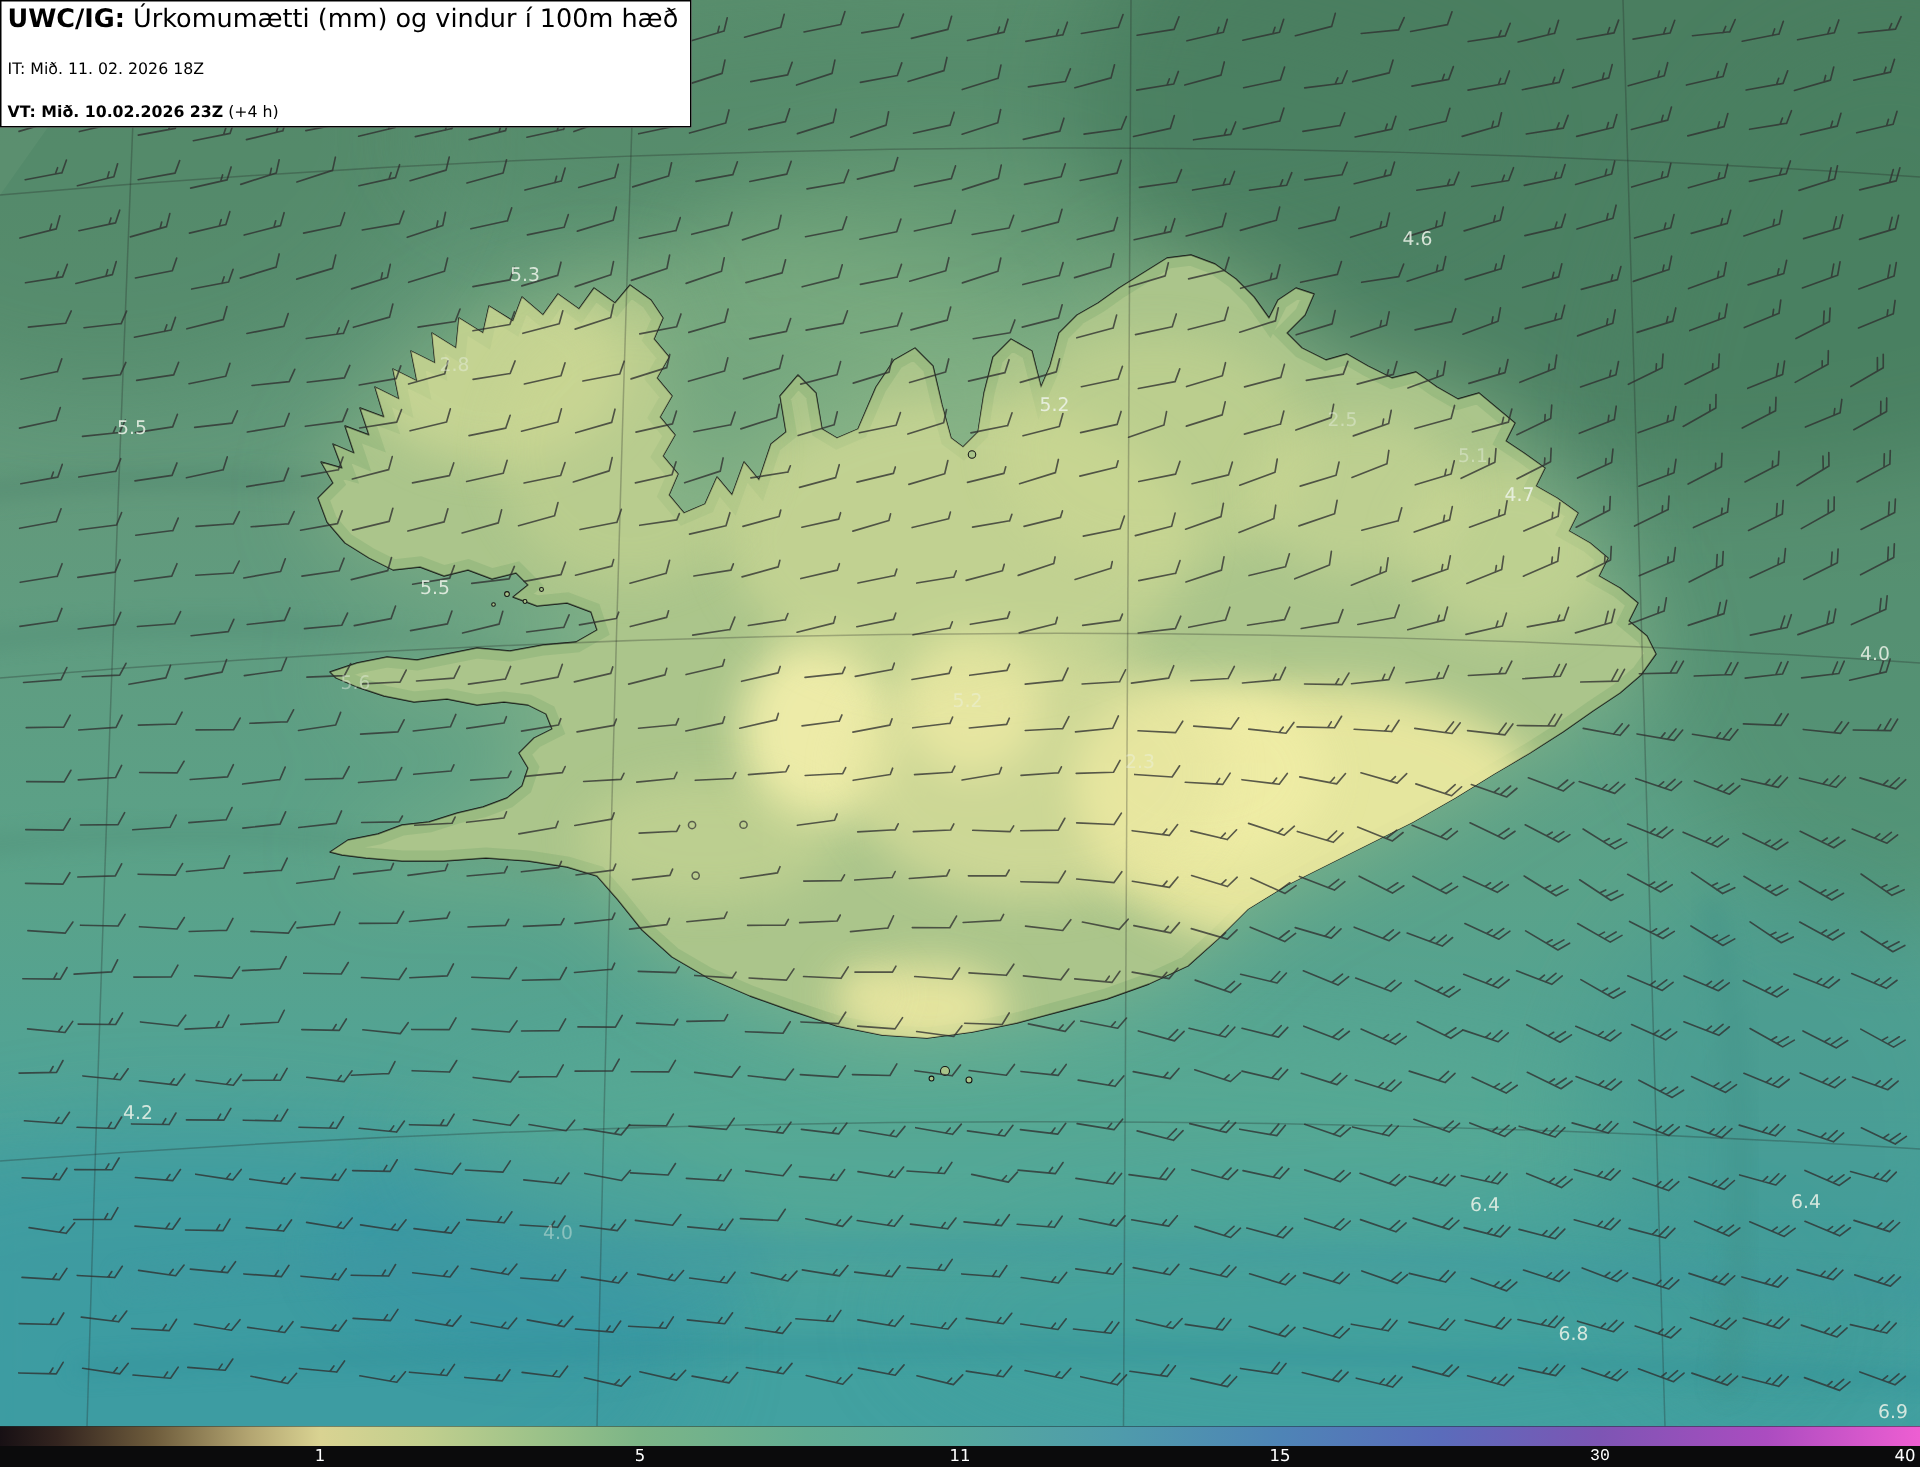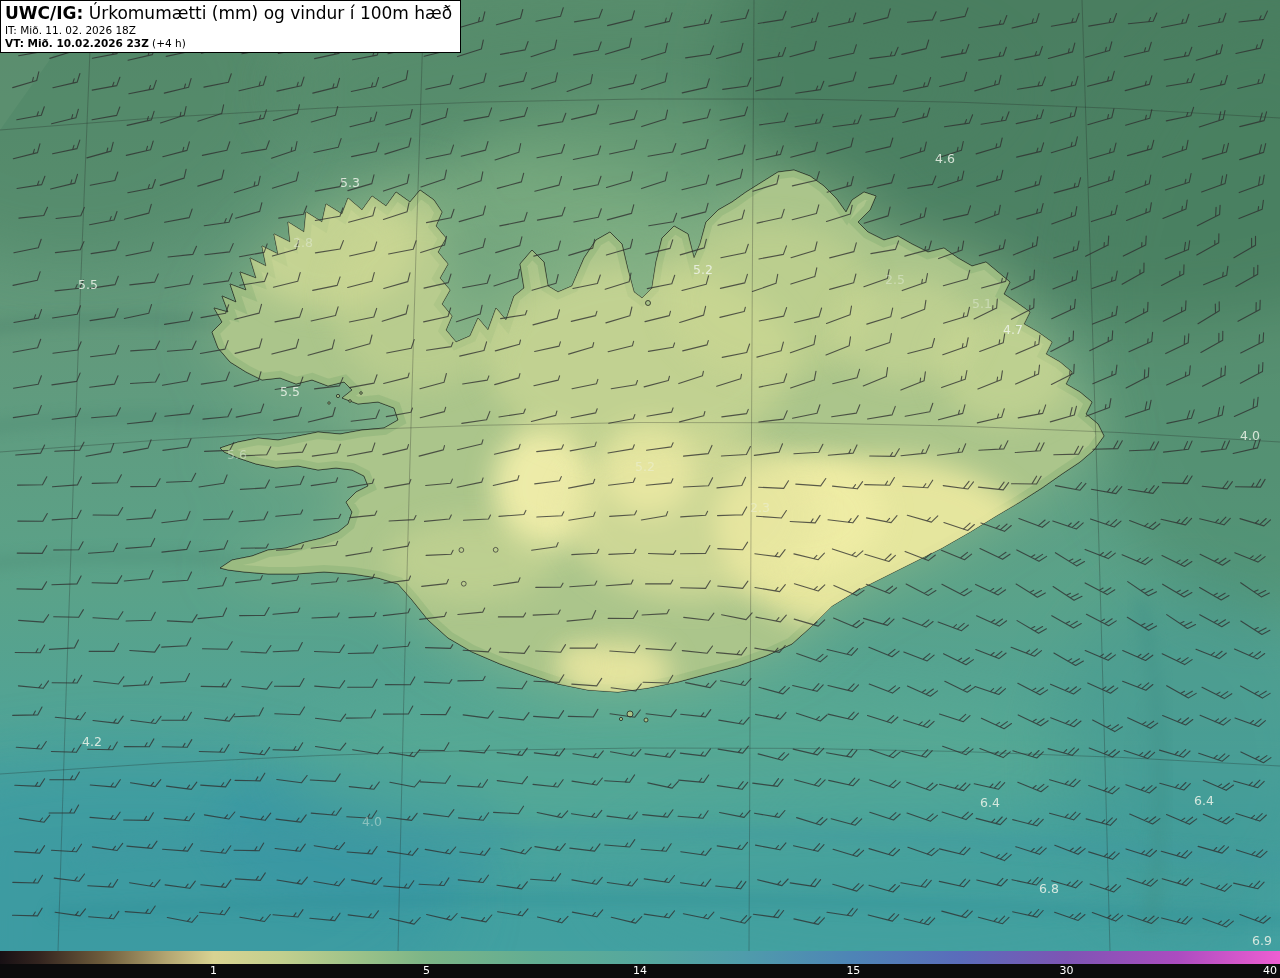--- a/index.html
+++ b/index.html
@@ -3,21 +3,21 @@
 <meta charset="utf-8">
 <style>
   html,body{margin:0;padding:0;width:1280px;height:978px;overflow:hidden;background:#0b0b0c;
             font-family:"DejaVu Sans","Liberation Sans",sans-serif;}
   .stage{position:relative;width:1280px;height:978px;}
   #map-svg{position:absolute;top:0;left:0;display:block;}
 
   .title-box{position:absolute;top:0;left:0;background:#ffffff;border:1px solid #000;
              padding:2px 8px 3px 4px;z-index:6;}
   .tb-line1{font-size:17px;color:#000;white-space:nowrap;}
-  .tb-line{font-size:10.5px;color:#000;margin-top:1px;white-space:nowrap;}
+  .tb-line{font-size:10.5px;color:#000;margin-top:17px;white-space:nowrap;}
   .b{font-weight:bold;}
 
   .colorbar{position:absolute;left:0;bottom:0;width:1280px;height:27px;background:#0b0b0c;z-index:5;}
   .colorbar-gradient{position:absolute;top:0;left:0;width:1280px;height:13px;}
   .cb-tick{position:absolute;top:13px;color:#fff;font-size:11px;line-height:14px;
            transform:translateX(-50%);}
 
   .land{fill:#abc58b;stroke:#161616;stroke-width:0.9;stroke-linejoin:round;}
   .land-rim{fill:none;stroke:#8ab277;stroke-width:14;opacity:0.5;}
   .isle{fill:#a9c489;stroke:#141414;stroke-width:0.7;}
@@ -1112,20 +1112,20 @@
     <div class="tb-line1"><span class="b">UWC/IG:</span><span> Úrkomumætti (mm) og vindur í 100m hæð</span></div>
     <div class="tb-line">IT: Mið. 11. 02. 2026 18Z</div>
     <div class="tb-line"><span class="b">VT: Mið. 10.02.2026 23Z</span><span> (+4 h)</span></div>
   </div>
 
   <div class="colorbar">
     <div id="cb-grad" class="colorbar-gradient" style="background: linear-gradient(to right, rgb(23, 16, 20) 0%, rgb(51, 36, 31) 3%, rgb(110, 92, 60) 8%, rgb(179, 165, 113) 13%, rgb(217, 211, 146) 16.7%, rgb(194, 207, 142) 22%, rgb(156, 194, 137) 28%, rgb(124, 181, 135) 33.3%, rgb(98, 173, 147) 42%, rgb(85, 168, 158) 50%, rgb(79, 156, 171) 58%, rgb(78, 132, 182) 66.7%, rgb(90, 108, 187) 75%, rgb(125, 85, 180) 83.3%, rgb(171, 76, 192) 92%, rgb(238, 94, 210) 100%);"></div>
     <div id="cb-ticks">
         <span class="cb-tick" style="left: 16.67%;">1</span>
         <span class="cb-tick" style="left: 33.33%;">5</span>
-        <span class="cb-tick" style="left: 50%;">14</span>
+        <span class="cb-tick" style="left: 50%;">11</span>
         <span class="cb-tick" style="left: 66.67%;">15</span>
-        <span class="cb-tick" style="left: 83.33%;">30</span>
+        <span class="cb-tick" style="left: 83.33%; font-family: Liberation Mono, monospace;">30</span>
         <span class="cb-tick" style="right: 3px; transform: none;">40</span>
       </div>
   </div>
 
 </div>
 
 </body></html>

